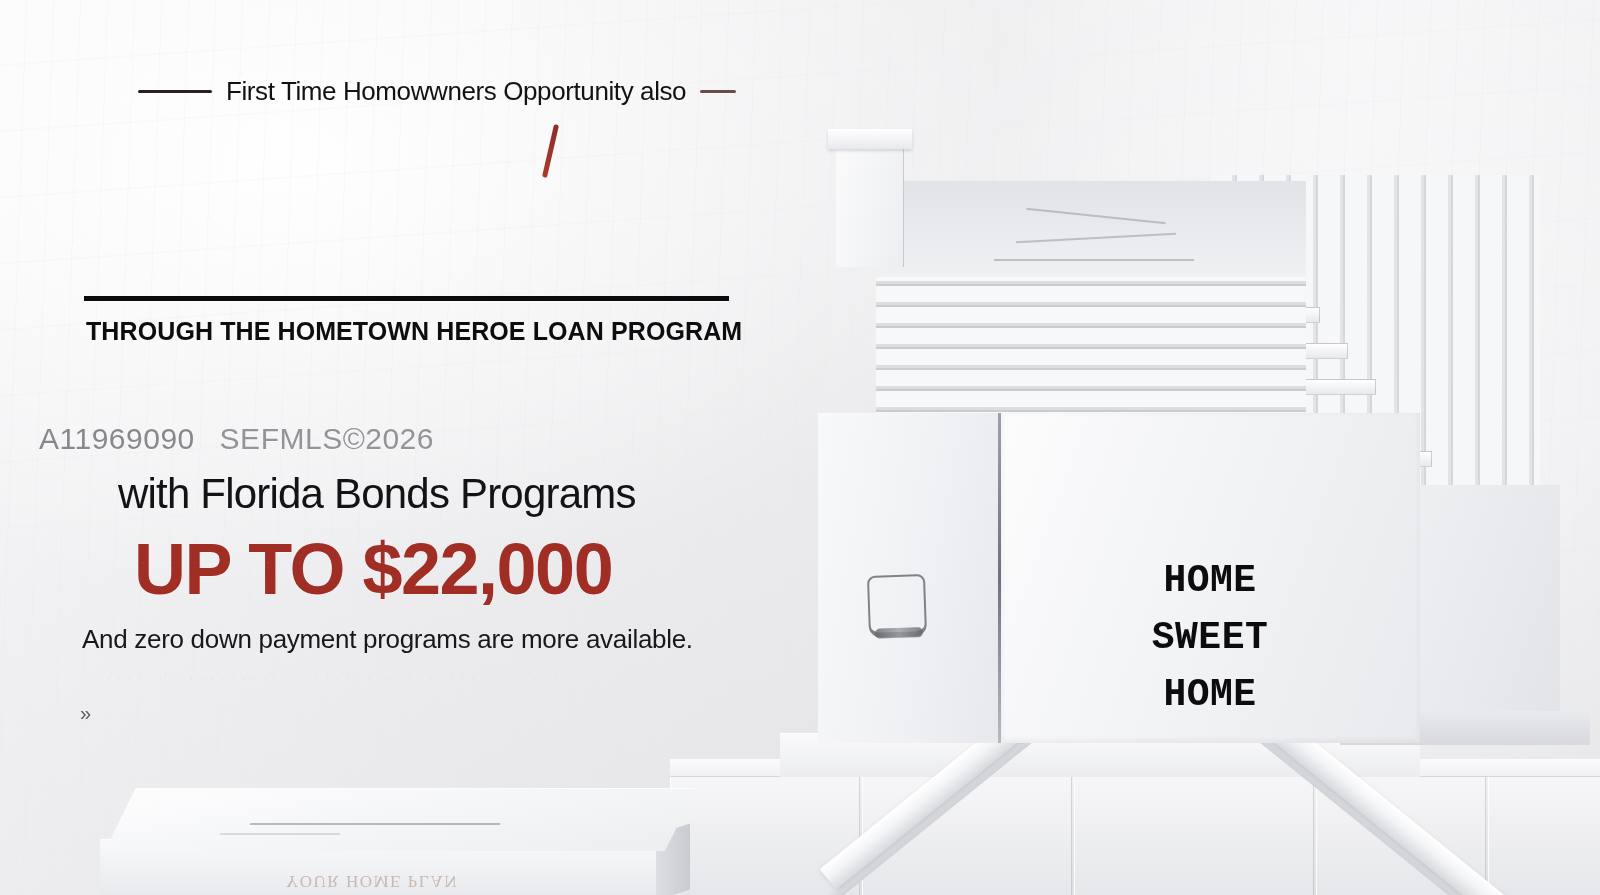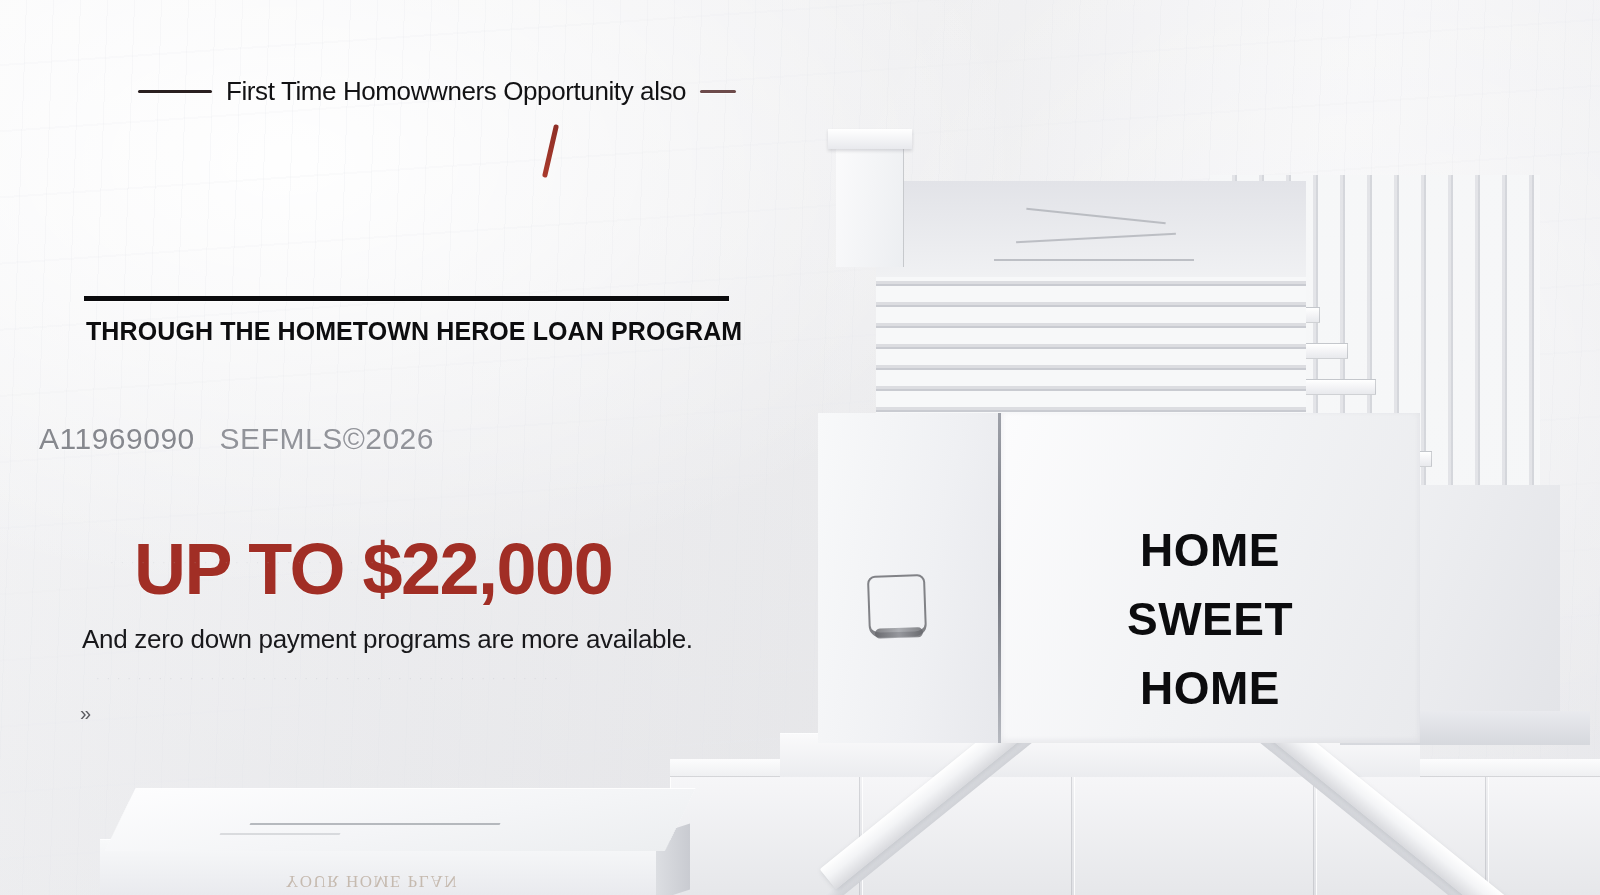--- a/index.html
+++ b/index.html
@@ -195,22 +195,22 @@
     background:linear-gradient(90deg,#4c4d52,#8d8f95,#4c4d52);
     border-radius:6px; opacity:.8;
   }
 
   .sweet-home{
     position:absolute; left:268px; bottom:172px; width:404px;
     text-align:center; z-index:5;
   }
   .sweet-home span{
     display:block;
-    font-size:46px; font-weight:700; color:#0c0c0e;
-    letter-spacing:.5px; line-height:1.5;
+    font-size:38px; font-weight:700; color:#0c0c0e;
+    letter-spacing:.5px; line-height:1.5;font-family:Liberation Mono, monospace;
   }
 
   
   .gable-box{
     position:absolute; left:136px; bottom:482px; width:430px; height:232px;
     background:linear-gradient(120deg,#f4f5f7,#e4e5e9);
     overflow:hidden;
   }
   .louvers{
     position:absolute; inset:0;
@@ -405,20 +405,21 @@
       <span class="eyebrow-text">First Time Homowwners Opportunity also</span>
       <span class="rule-right"></span>
     </div>
 
     <div class="m-slash"></div>
 
     <div class="divider"></div>
 
     <div class="program-line">THROUGH THE HOMETOWN HEROE LOAN PROGRAM</div>
 
+    <div class="bonds-line">with Florida Bonds Programs</div>
     <div class="amount amount2">UP TO $22,000</div>
 
     <div class="ghost g2">· · · · · · · · · · · · · · · · · · · · · · · · · · · · · ·</div>
     <div class="zero-down">And zero down payment programs are more available.</div>
     <div class="ghost g1">· · · · · · · · · · · · · · · · · · · · · · · · · · · · · · · · · · · · · · · · · · · · ·</div>
 
     <div class="no-rent-mark">»</div>
   </div>
 
   <div class="watermark">

